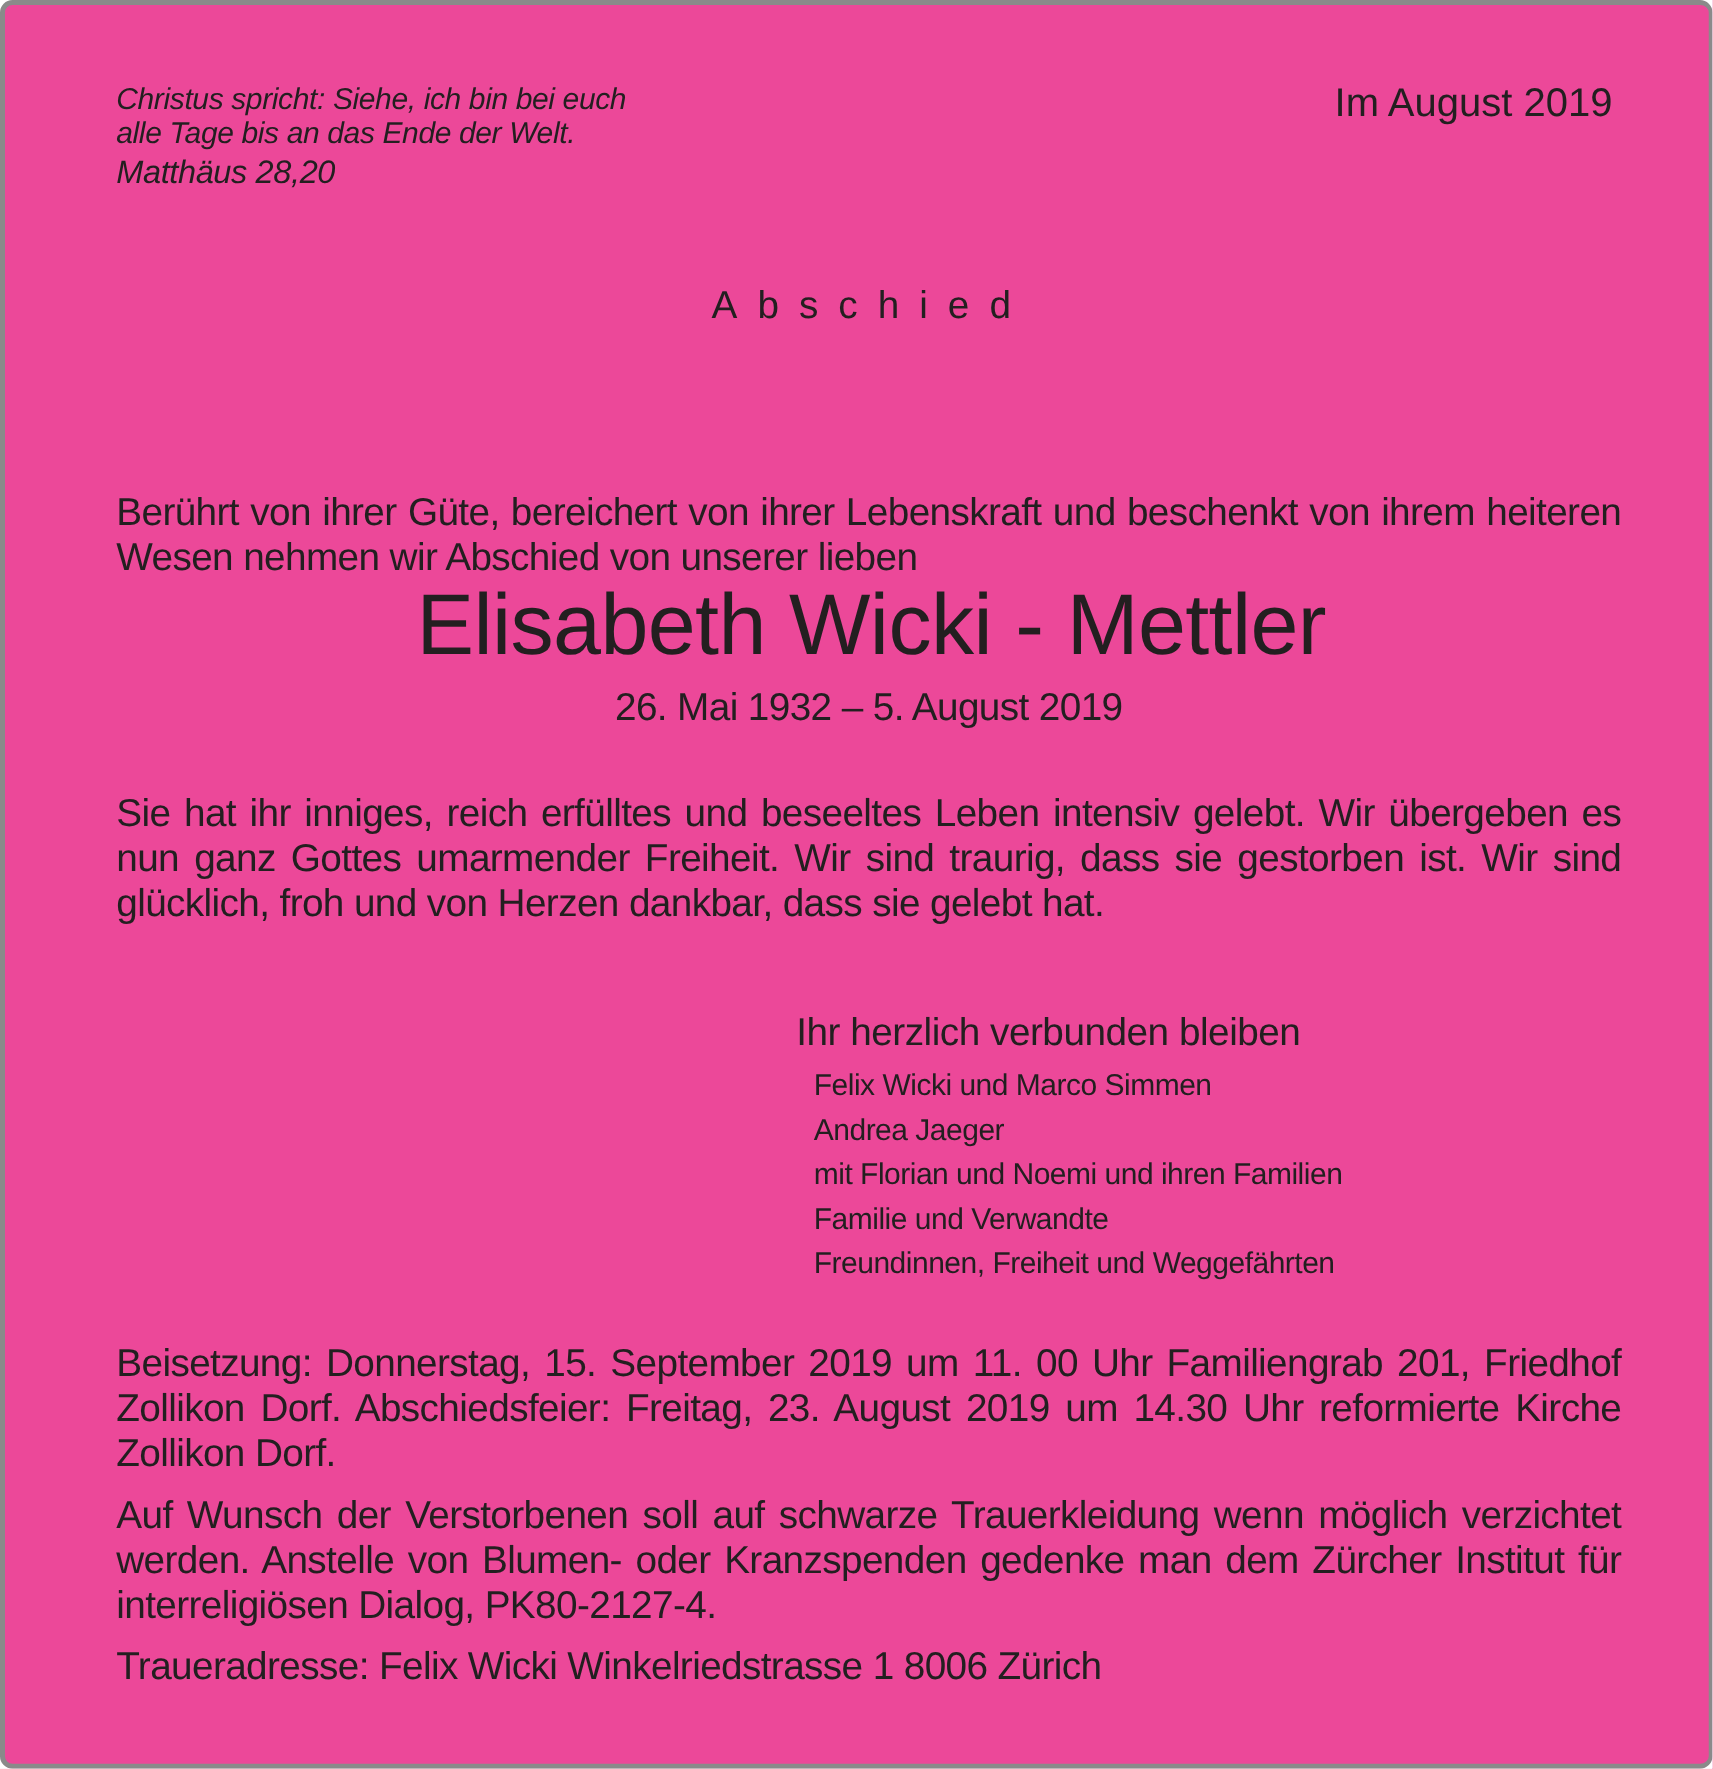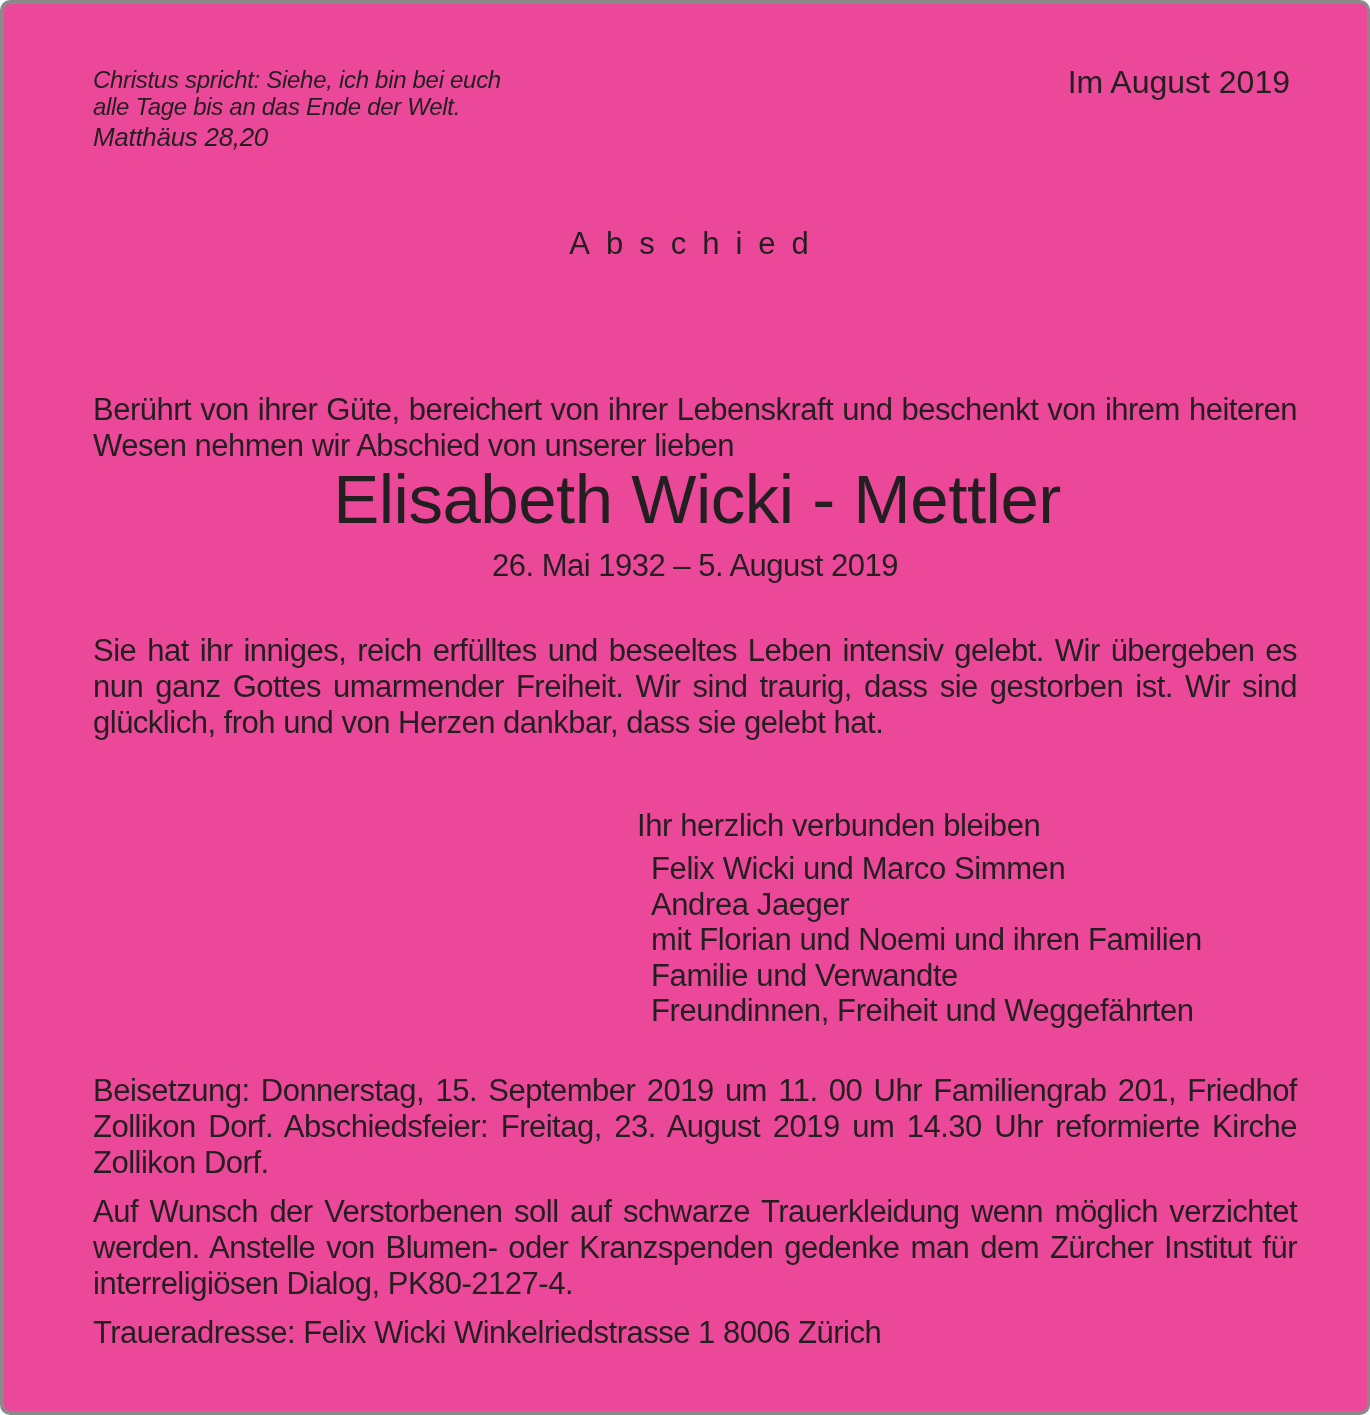--- a/index.html
+++ b/index.html
@@ -74,21 +74,21 @@
     }
     .body-text { top: 629px; }
     .closing {
       left: 633px; top: 803px;
       font-size: 31px;
       line-height: 38px;
       letter-spacing: -0.4px;
     }
     .family {
       left: 647px; top: 847px;
-      font-size: 31px;
+      font-size: 24px;
       line-height: 35.5px;
       letter-spacing: -0.4px;
     }
     .family div { white-space: nowrap; }
     .burial { top: 1069px; }
     .wish { top: 1190px; }
     .address { top: 1311px; }
   </style>
 </head>
 <body>

